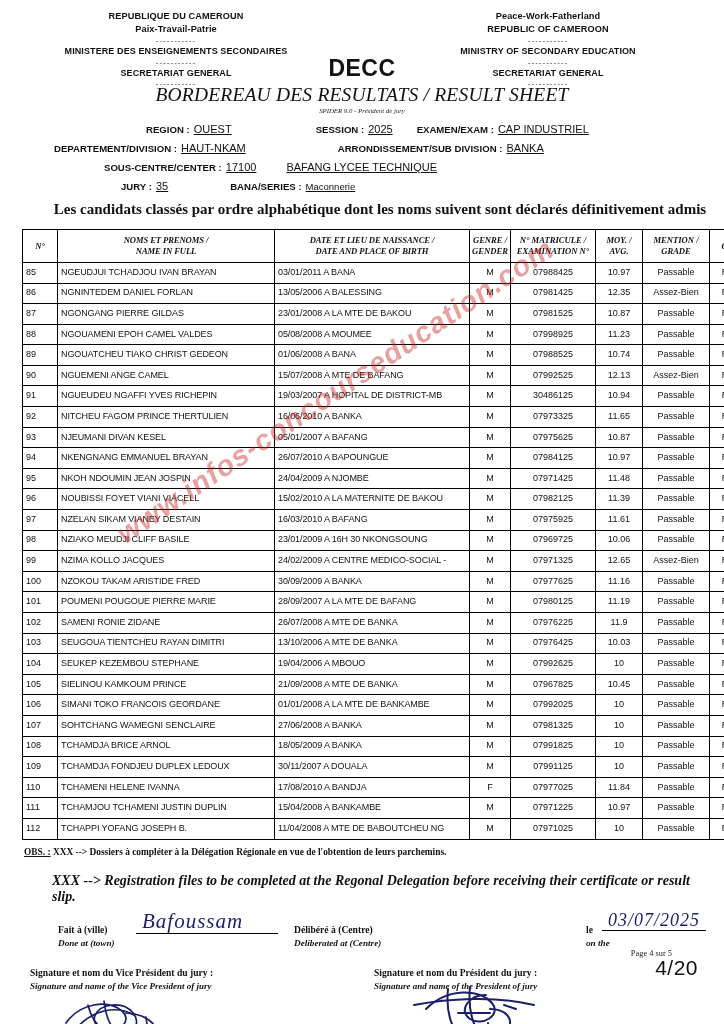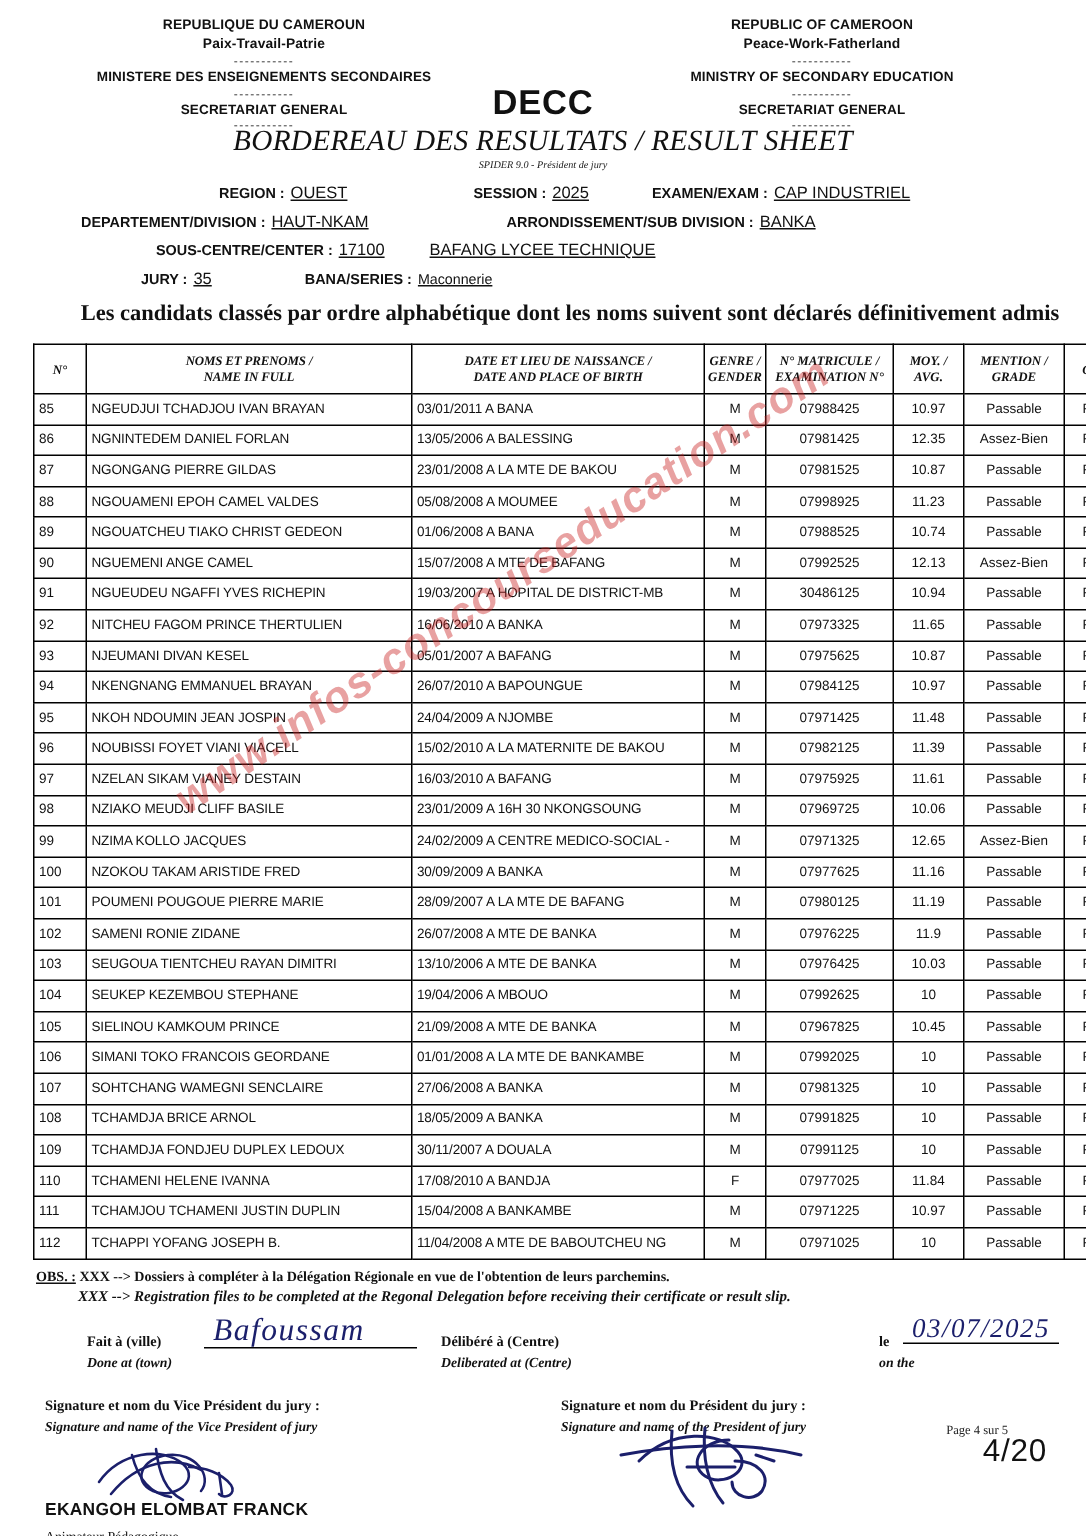--- a/index.html
+++ b/index.html
@@ -133,26 +133,26 @@
     text-decoration: underline;
     margin-left: 4px;
     white-space: nowrap;
   }
   .val.small {
     font-size: 9.5px;
     font-weight: normal;
   }
   .r1 .s1 { margin-left: 128px; }
   .r1 .s2 { margin-left: 84px; }
-  .r1 .s3 { margin-left: 42px; }
+  .r1 .s3 { margin-left: 24px; }
   .r2 .s1 { margin-left: 36px; }
   .r2 .s2 { margin-left: 92px; }
   .r3 .s1 { margin-left: 86px; }
   .r3 .s2 { margin-left: 30px; }
-  .r4 .s1 { margin-left: 76px; }
+  .r4 .s1 { margin-left: 103px; }
   .r4 .s2 { margin-left: 62px; }
 
   .admitted {
     position: relative;
     z-index: 2;
     text-align: center;
     margin-top: 2px;
     line-height: 1.45;
   }
   .admitted .fr {
@@ -218,25 +218,25 @@
     font-family: "Liberation Serif", serif;
   }
   .obs-line1 {
     font-size: 9.4px;
     font-weight: bold;
   }
   .obs-line1 .obs-tag {
     text-decoration: underline;
   }
   .obs-line2 {
-    font-size: 10px;
+    font-size: 14px;
     font-style: italic;
     font-weight: bold;
     margin-left: 28px;
-    margin-top: 2px;
+    margin-top: 16px;
   }
 
   
   .sig-zone {
     position: relative;
     z-index: 2;
     margin: 12px 24px 0 24px;
   }
   .fait-row {
     position: relative;
@@ -344,22 +344,22 @@
     <div class="ministry-col">
       <div class="ln">REPUBLIQUE DU CAMEROUN</div>
       <div class="ln">Paix-Travail-Patrie</div>
       <div class="dots">-----------</div>
       <div class="ln sub">MINISTERE DES ENSEIGNEMENTS SECONDAIRES</div>
       <div class="dots">-----------</div>
       <div class="ln sub">SECRETARIAT GENERAL</div>
       <div class="dots">-----------</div>
     </div>
     <div class="ministry-col">
+      <div class="ln">Peace-Work-Fatherland</div>
       <div class="ln">REPUBLIC OF CAMEROON</div>
-      <div class="ln">Peace-Work-Fatherland</div>
       <div class="dots">-----------</div>
       <div class="ln sub">MINISTRY OF SECONDARY EDUCATION</div>
       <div class="dots">-----------</div>
       <div class="ln sub">SECRETARIAT GENERAL</div>
       <div class="dots">-----------</div>
     </div>
   </div>
 
   <div class="title-block">
     <div class="decc">DECC</div>

